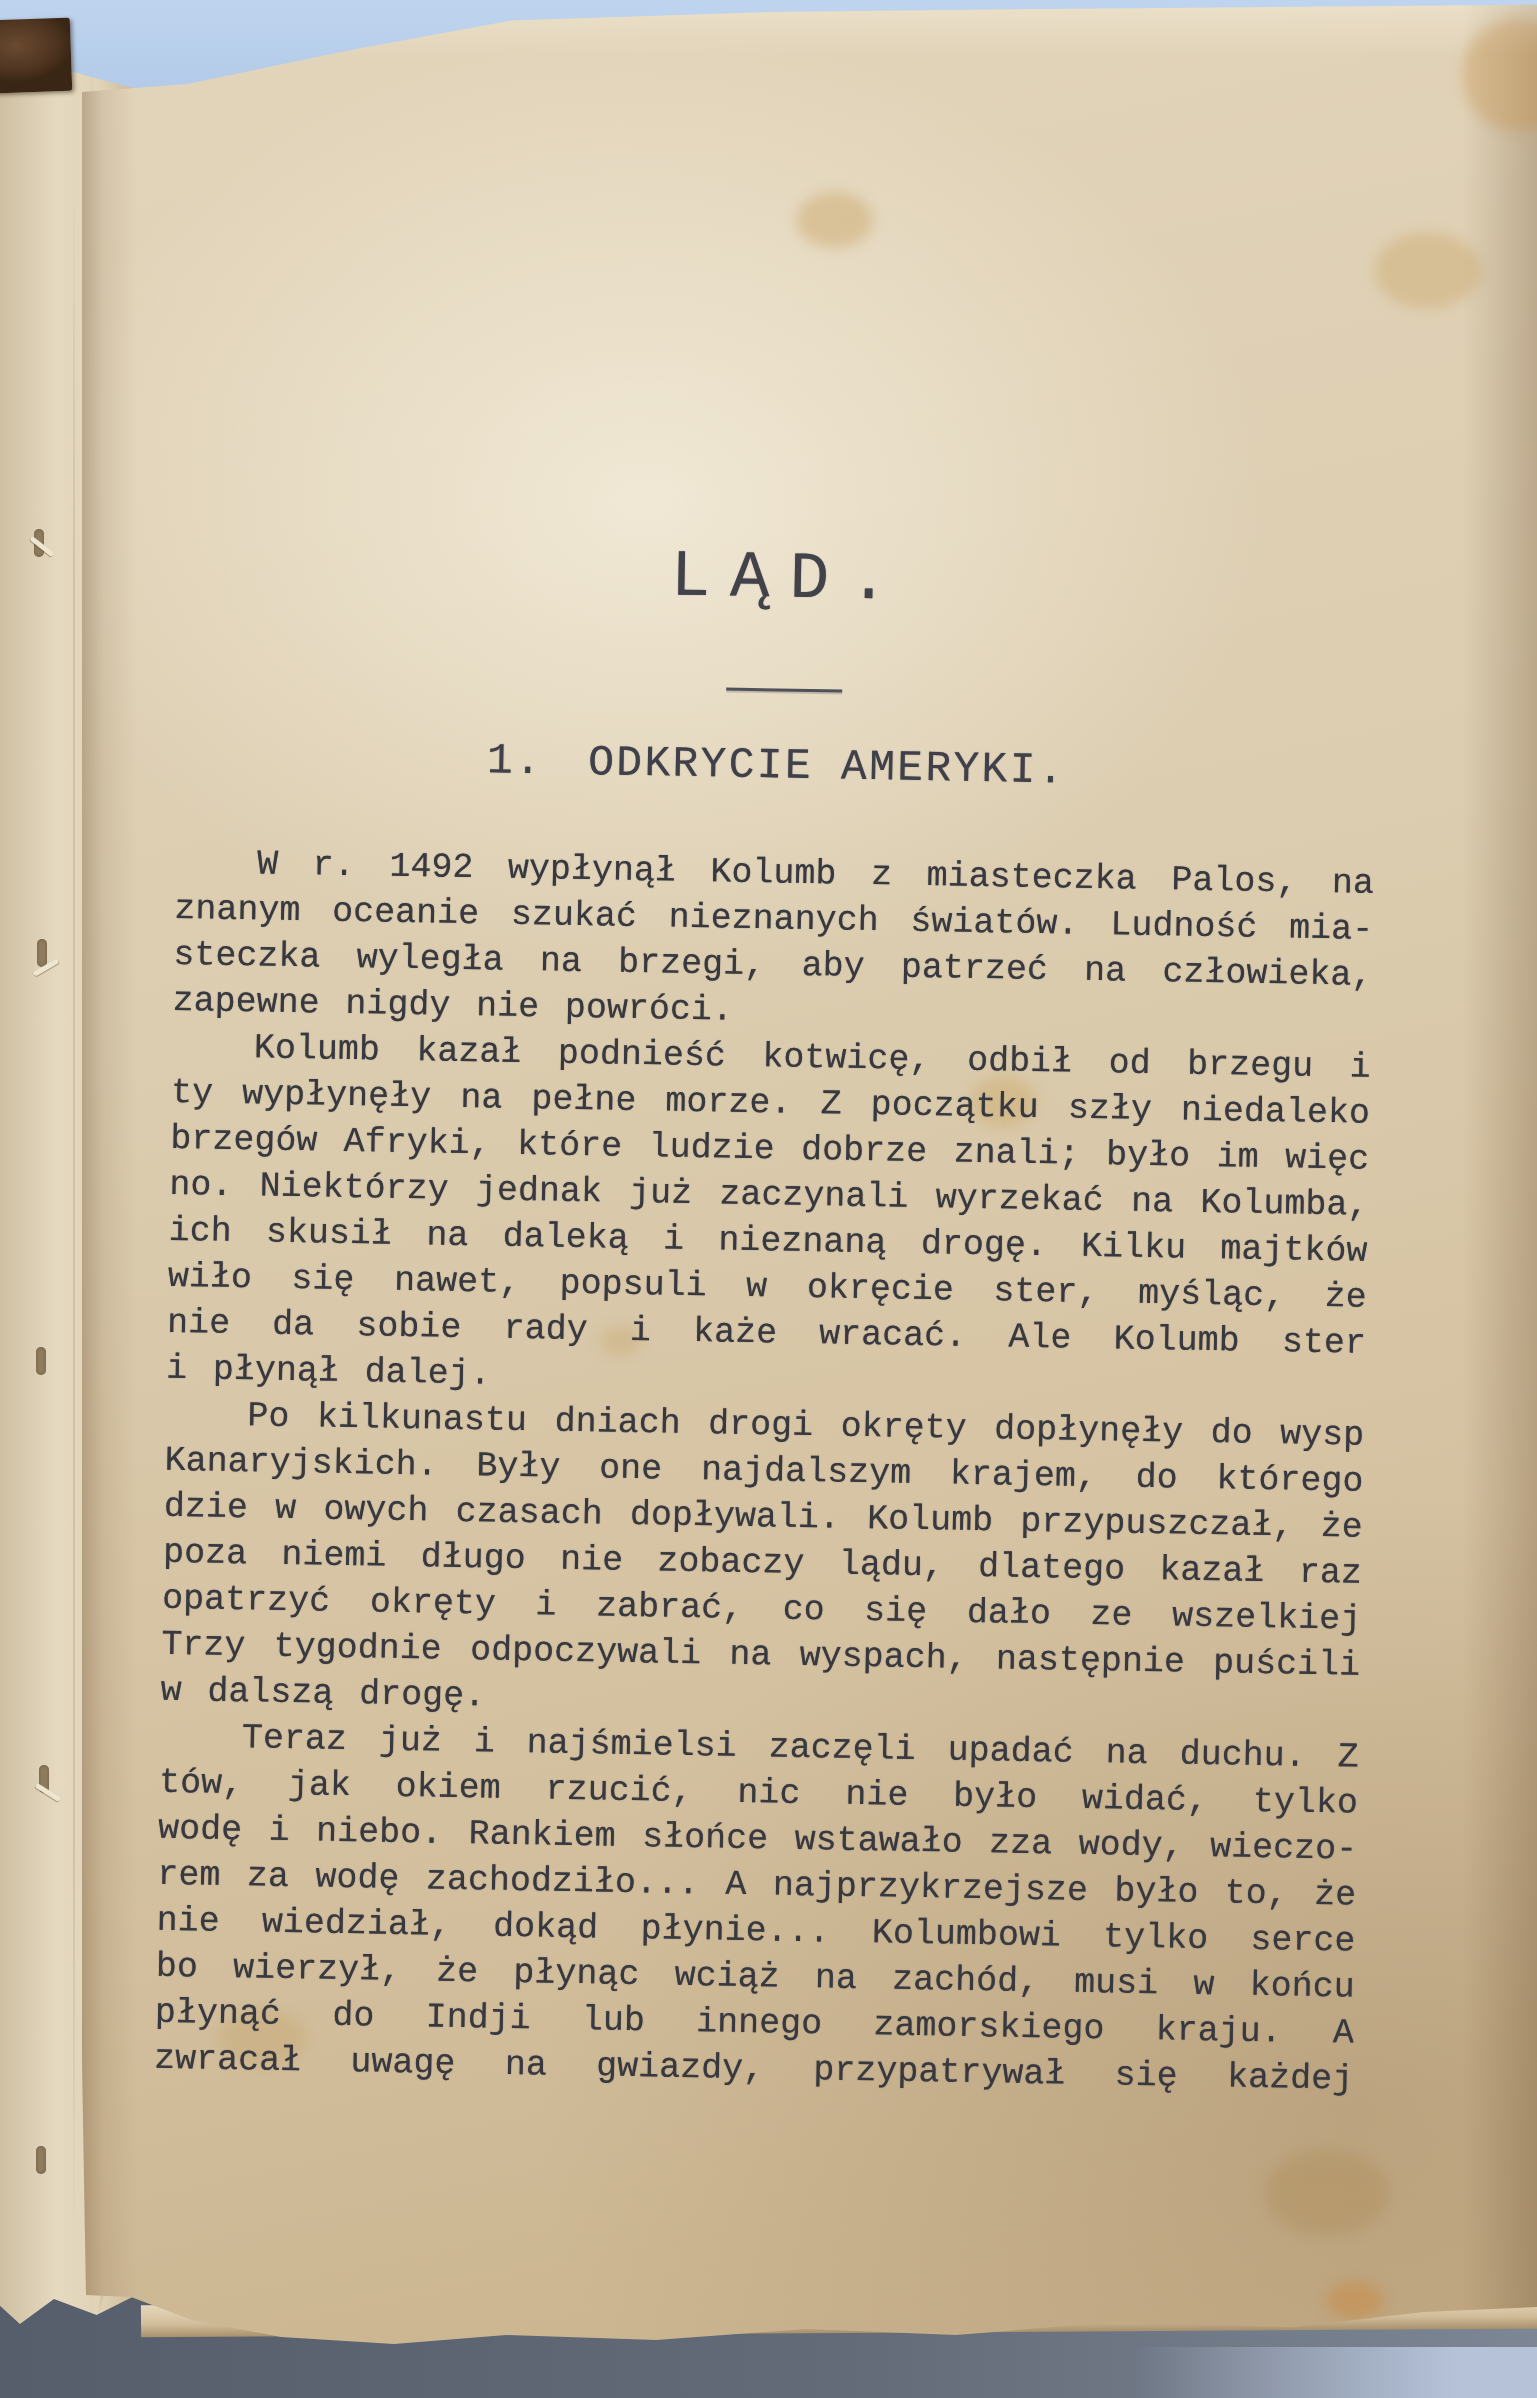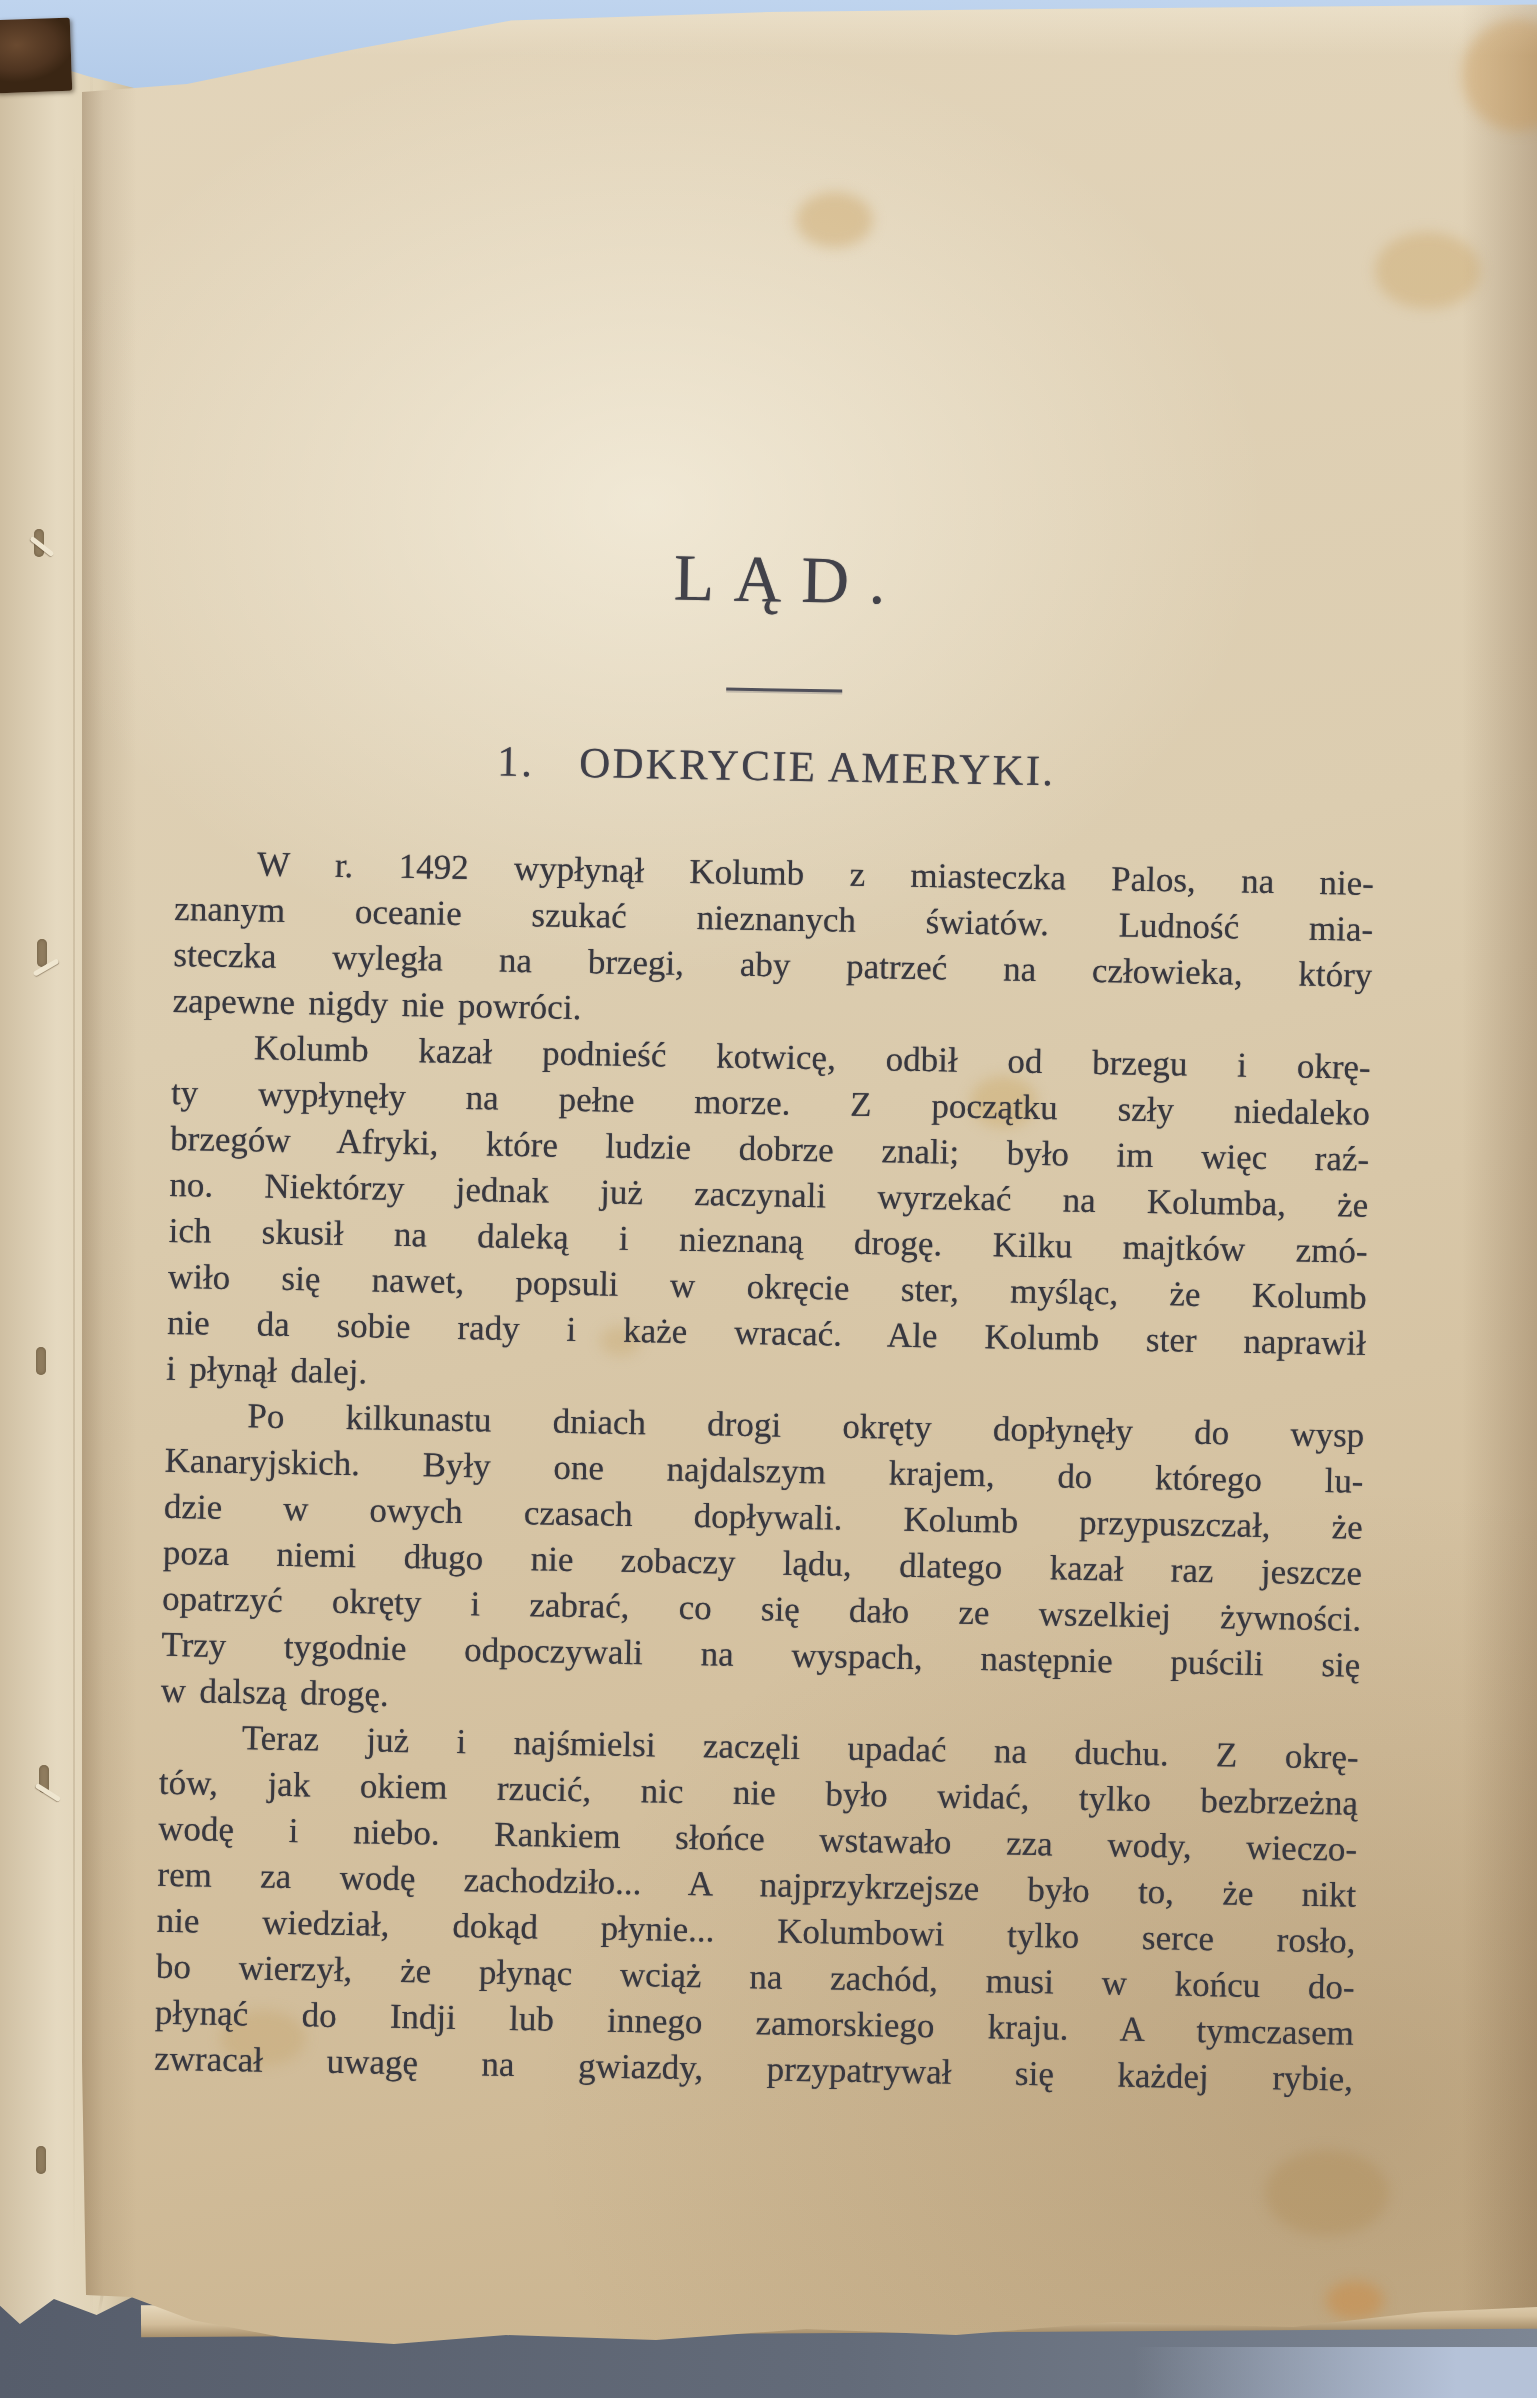--- a/index.html
+++ b/index.html
@@ -1,19 +1,19 @@
 <!DOCTYPE html>
 <html style="--sky: #b3cbe9; --paper: #dccdb0; --ink: #38383f; --cover: #4e3420; --shadow: #636b79;font-size:15px"><head>
 <meta charset="utf-8">
 <style>
   :root{
     --sky:#b3cbe9; --paper:#dccdb0; --ink:#38383f; --cover:#4e3420; --shadow:#636b79;
   }
   html,body{margin:0;padding:0;width:1537px;height:2399px;overflow:hidden;background:var(--shadow);}
-  .photo{position:absolute;inset:0;width:1537px;height:2399px;font-family:Liberation Serif, serif;}
+  .photo{position:absolute;inset:0;width:1537px;height:2399px;font-family:Liberation Mono, monospace;}
 
   
   .sky{position:absolute;left:0;top:0;width:1537px;height:159px;
        background:linear-gradient(180deg,#bfd4ee 0%,var(--sky) 55%,#9db9dd 100%);}
   .shadow{position:absolute;left:0;top:2284px;width:1537px;height:114px;
        background:linear-gradient(90deg,#565d6b 0%,var(--shadow) 55%,#7d8694 100%);}
   .corner-light{position:absolute;right:0;bottom:0;width:403px;height:52px;
        background:linear-gradient(90deg,rgba(181,194,216,0) 0%,#b5c2d8 80%);}
   .under-edge{position:absolute;left:141px;top:2301px;width:1397px;height:32px;
        background:linear-gradient(180deg,#e6d8bc 0%,#d2bd9a 60%,#a8906c 100%);

